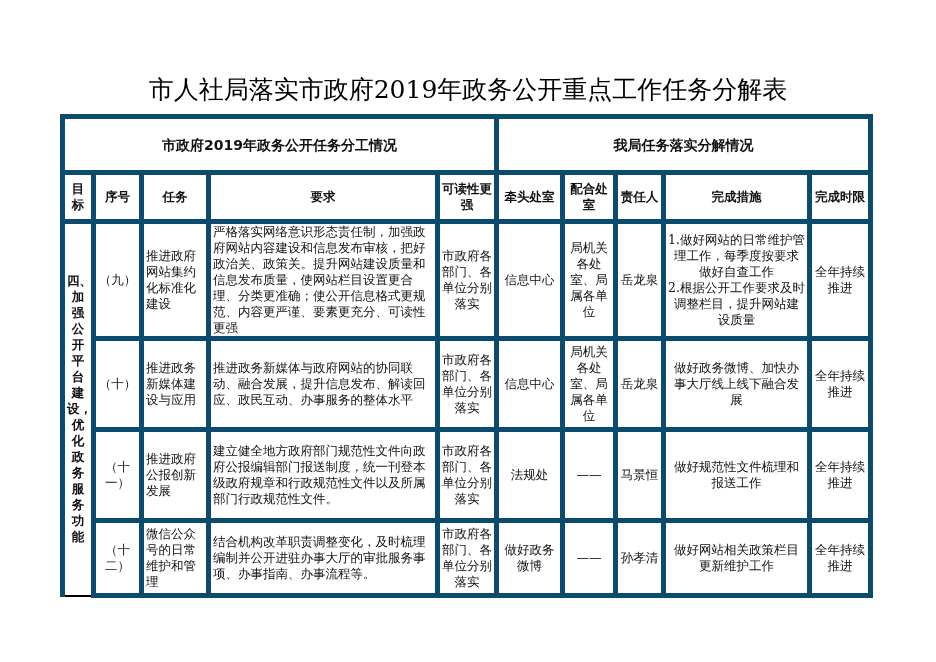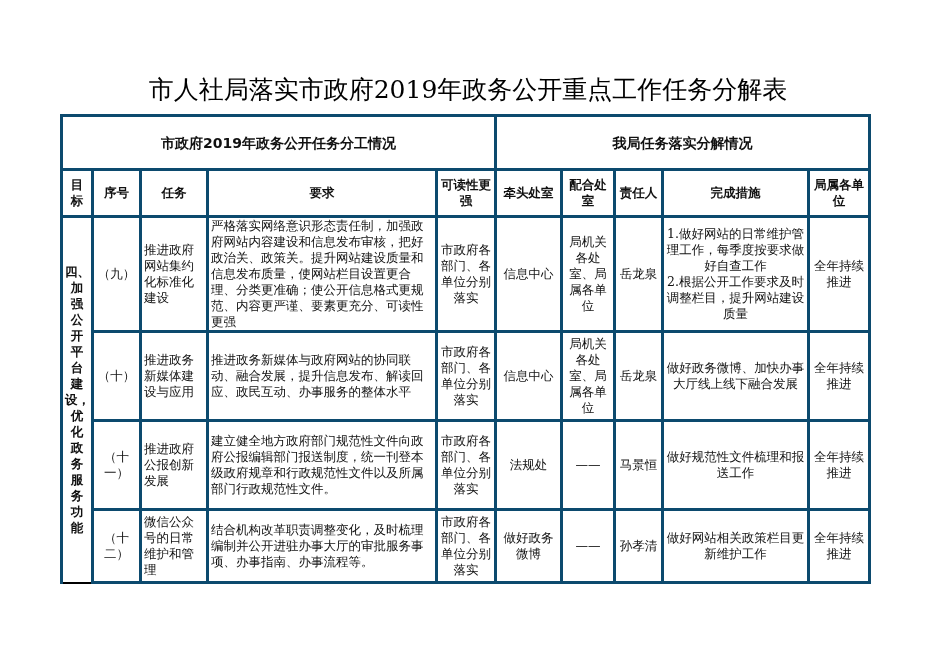--- a/index.html
+++ b/index.html
@@ -9,21 +9,21 @@
     font-family: "DejaVu Serif", "Liberation Serif", serif;
     font-size: 25px; color: #000; letter-spacing: 0px; line-height: 32px;
   }
   table.sheet {
     position: absolute; left: 60px; top: 114px;
     border-collapse: collapse; table-layout: fixed; width: 808px;
     font-family: "DejaVu Serif", "Liberation Serif", serif;
     font-size: 12.5px; color: #111; line-height: 16px;
   }
   table.sheet td {
-    border: 3px solid #0c4a6e; padding: 0 2px; vertical-align: middle;
+    border: 5px solid #0c4a6e; padding: 0 2px; vertical-align: middle;
     overflow: hidden; word-break: break-all; margin-left: 8px;
   }
   table.sheet { border: 2px solid #000; }
   .sec-row td {
     height: 51px; text-align: center;
     font-family: "DejaVu Sans", "Liberation Sans", sans-serif;
     font-weight: bold; font-size: 14px;
     border-bottom: 3px solid #000;
   }
   .hdr-row td {
@@ -67,21 +67,21 @@
   <tr class="hdr-row">
     <td>目标</td>
     <td>序号</td>
     <td>任务</td>
     <td>要求</td>
     <td>可读性更强</td>
     <td>牵头处室</td>
     <td>配合处室</td>
     <td>责任人</td>
     <td>完成措施</td>
-    <td>局属各单位</td>
+    <td>完成时限</td>
   </tr>
 
   <tr class="r1">
     <td rowspan="4" class="goal tail-row-cell" style="border-bottom:2px solid #000;">四、加强公开平台建设，优化政务服务功能</td>
     <td class="c">（九）</td>
     <td class="l">推进政府网站集约化标准化建设</td>
     <td class="l">严格落实网络意识形态责任制，加强政府网站内容建设和信息发布审核，把好政治关、政策关。提升网站建设质量和信息发布质量，使网站栏目设置更合理、分类更准确；使公开信息格式更规范、内容更严谨、要素更充分、可读性更强</td>
     <td class="c">市政府各部门、各单位分别落实</td>
     <td class="c">信息中心</td>
     <td class="c">局机关各处室、局属各单位</td>

